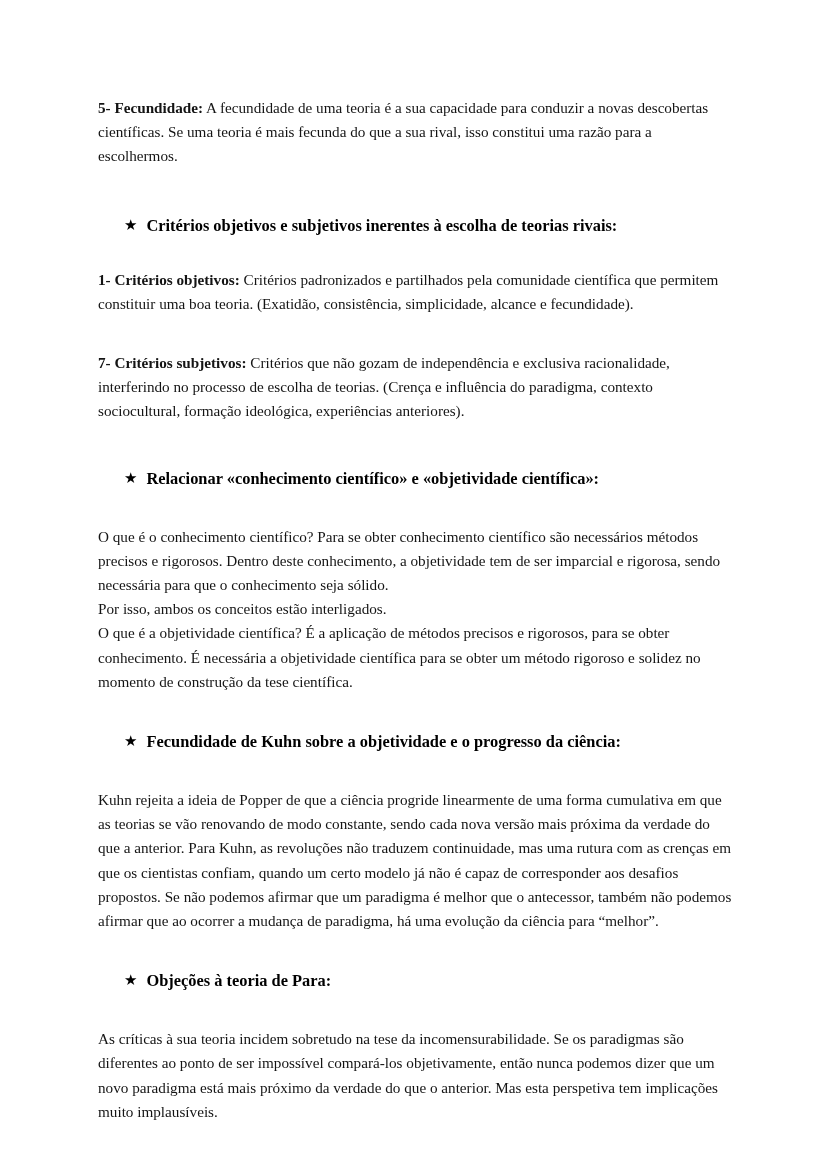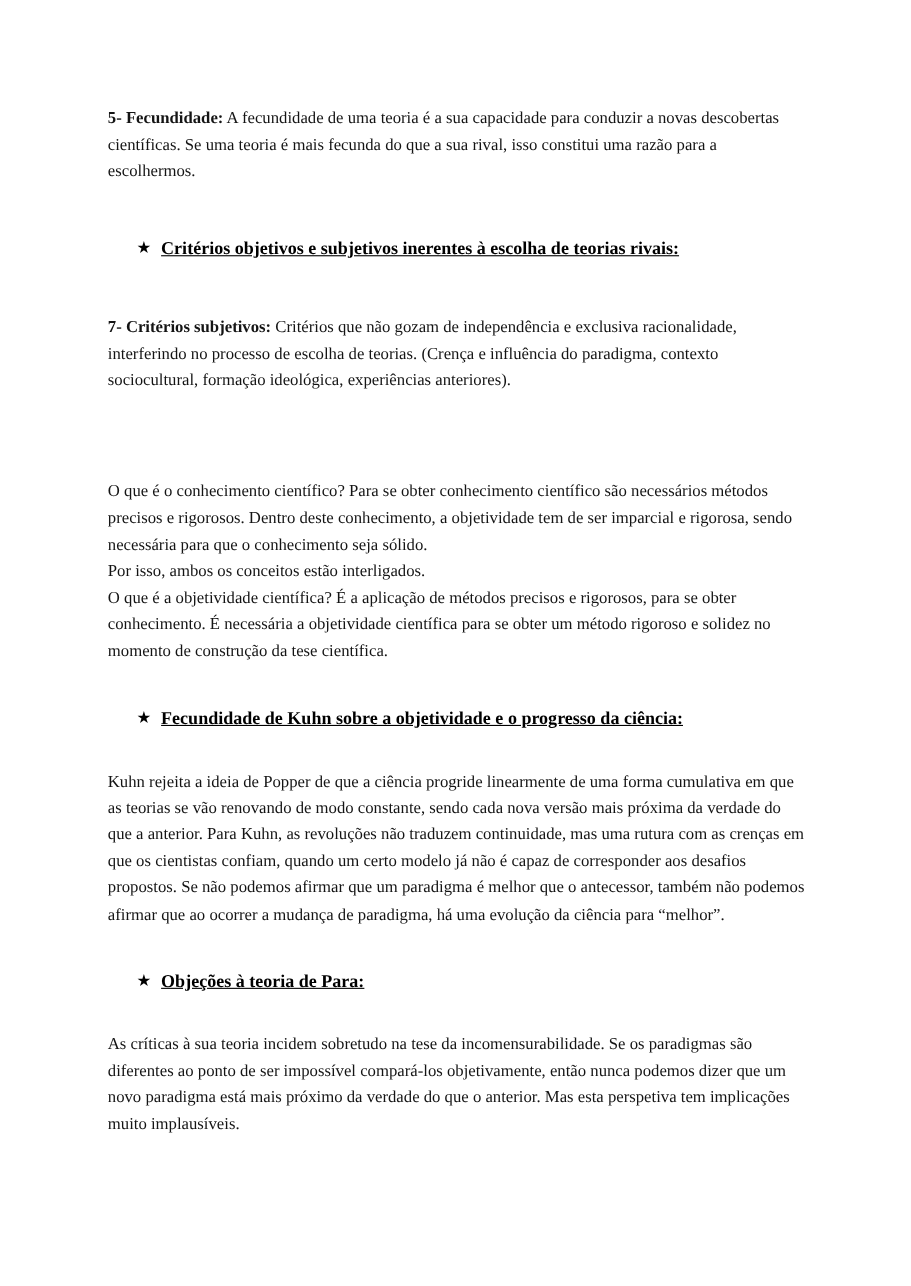--- a/index.html
+++ b/index.html
@@ -40,21 +40,20 @@
   }
   
   .heading {
     font-size: 16.4px;
     line-height: 24px;
     font-weight: bold;
     margin: 0;
     padding-left: 26px;
     color: #000000;
     white-space: nowrap;
-    text-decoration: underline;
   }
   .heading .star {
     display: inline-block;
     font-size: 15px;
     line-height: 1;
     vertical-align: 1px;
     margin-right: 9px;
     color: #000000;
     font-family: "DejaVu Sans", sans-serif;
   }
@@ -73,27 +72,29 @@
   <div class="content">
 
     <p class="para"><span class="lead">5- Fecundidade:</span><span> A fecundidade de uma teoria é a sua capacidade para conduzir a novas descobertas científicas. Se uma teoria é mais fecunda do que a sua rival, isso constitui uma razão para a escolhermos.</span></p>
 
     <div class="sp-28"></div>
 
     <p class="heading"><span class="star">★</span><span>Critérios objetivos e subjetivos inerentes à escolha de teorias rivais:</span></p>
 
     <div class="sp-30"></div>
 
+    <p class="para"><span class="lead">1- Critérios objetivos:</span><span> Critérios padronizados e partilhados pela comunidade científica que permitem constituir uma boa teoria. (Exatidão, consistência, simplicidade, alcance e fecundidade).</span></p>
 
     <div class="sp-18"></div>
 
     <p class="para"><span class="lead">7- Critérios subjetivos:</span><span> Critérios que não gozam de independência e exclusiva racionalidade,  interferindo no processo de escolha de teorias. (Crença e influência do paradigma, contexto sociocultural, formação ideológica, experiências anteriores).</span></p>
 
     <div class="sp-26"></div>
 
+    <p class="heading"><span class="star">★</span><span>Relacionar «conhecimento científico» e «objetividade científica»:</span></p>
 
     <div class="sp-34"></div>
 
     <p class="para tight"><span>O que é o conhecimento científico? Para se obter conhecimento científico são necessários métodos precisos e rigorosos. Dentro deste conhecimento, a objetividade tem de ser imparcial e rigorosa, sendo necessária para que o conhecimento seja sólido.</span></p>
 
     <p class="para tight"><span>Por isso, ambos os conceitos estão interligados.</span></p>
 
     <p class="para tight"><span>O que é a objetividade científica? É a aplicação de métodos precisos e rigorosos, para se obter conhecimento. É necessária a objetividade científica para se obter um método rigoroso e solidez no momento de construção da tese científica.</span></p>
 
     <div class="sp-36"></div>

